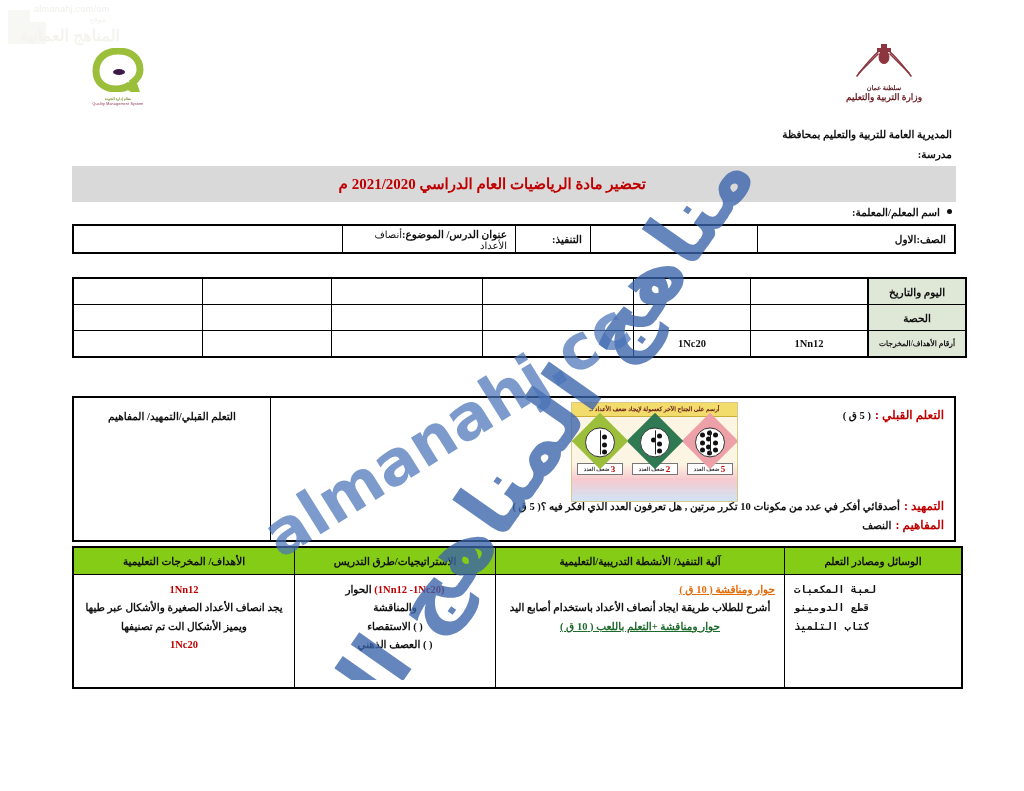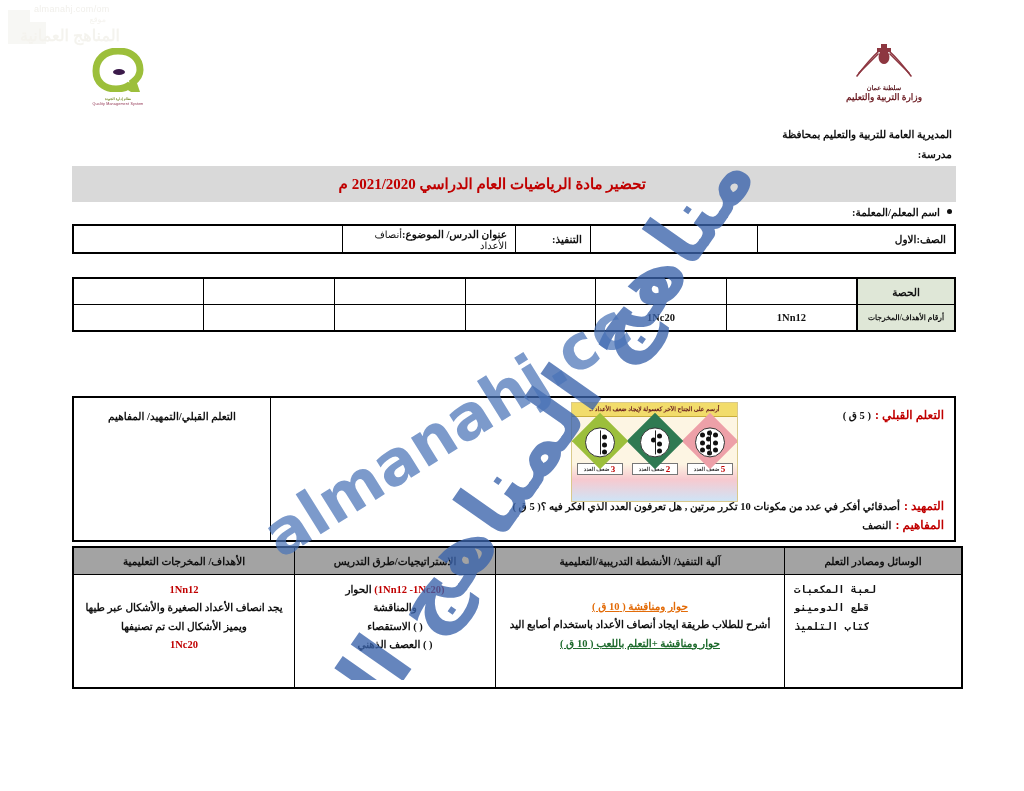--- a/index.html
+++ b/index.html
@@ -322,21 +322,21 @@
   }
   .lb-tag b { color: #c00000; font-size: 9px; vertical-align: -1px; }
 
   
   #tbl-out {
     left: 72px; top: 546px;
     width: 884px;
     border: 2px solid #000;
   }
   #tbl-out th {
-    background: #a3a3a3;
+    background: #84cc16;
     font-size: 10.5px;
     height: 26px;
     text-align: center;
     border: 1px solid #000;
     font-family: Liberation Serif, serif;
   }
   #tbl-out td {
     height: 100px;
     vertical-align: top;
     padding: 6px 9px;
@@ -351,23 +351,22 @@
 
   .code-red { color: #c00000; font-weight: bold; }
   .out-desc { font-weight: bold; color: #111; }
 
   .strat-line { font-weight: bold; text-align: center; }
 
   .act-head {
     color: #e36c09;
     font-weight: bold;
     text-decoration: underline;
-    text-align: center;
+    text-align: right;
     display: block;
-    margin-top: 17px;
   }
   .act-head2 {
     color: #1f6b2e;
     font-weight: bold;
     text-decoration: underline;
     text-align: center;
     display: block;
   }
   .act-body { font-weight: bold; text-align: center; display: block; }
 
@@ -437,20 +436,29 @@
     <td class="c-lesson">
       <span class="lbl">عنوان الدرس/ الموضوع:</span><span class="val">أنصاف الأعداد</span>
     </td>
     <td class="c-blank2"></td>
   </tr>
 </tbody>
   </table>
 
 <table class="doc" id="tbl-sched">
   <tbody>
+      <tr>
+    <td class="lbl">اليوم والتاريخ</td>
+    <td class="cell w1"></td>
+    <td class="cell w2"></td>
+    <td class="cell w3"></td>
+    <td class="cell w4"></td>
+    <td class="cell w5"></td>
+    <td class="cell w6"></td>
+  </tr>
   <tr>
     <td class="lbl">الحصة</td>
     <td class="cell"></td>
     <td class="cell"></td>
     <td class="cell"></td>
     <td class="cell"></td>
     <td class="cell"></td>
     <td class="cell"></td>
   </tr>
   <tr>

